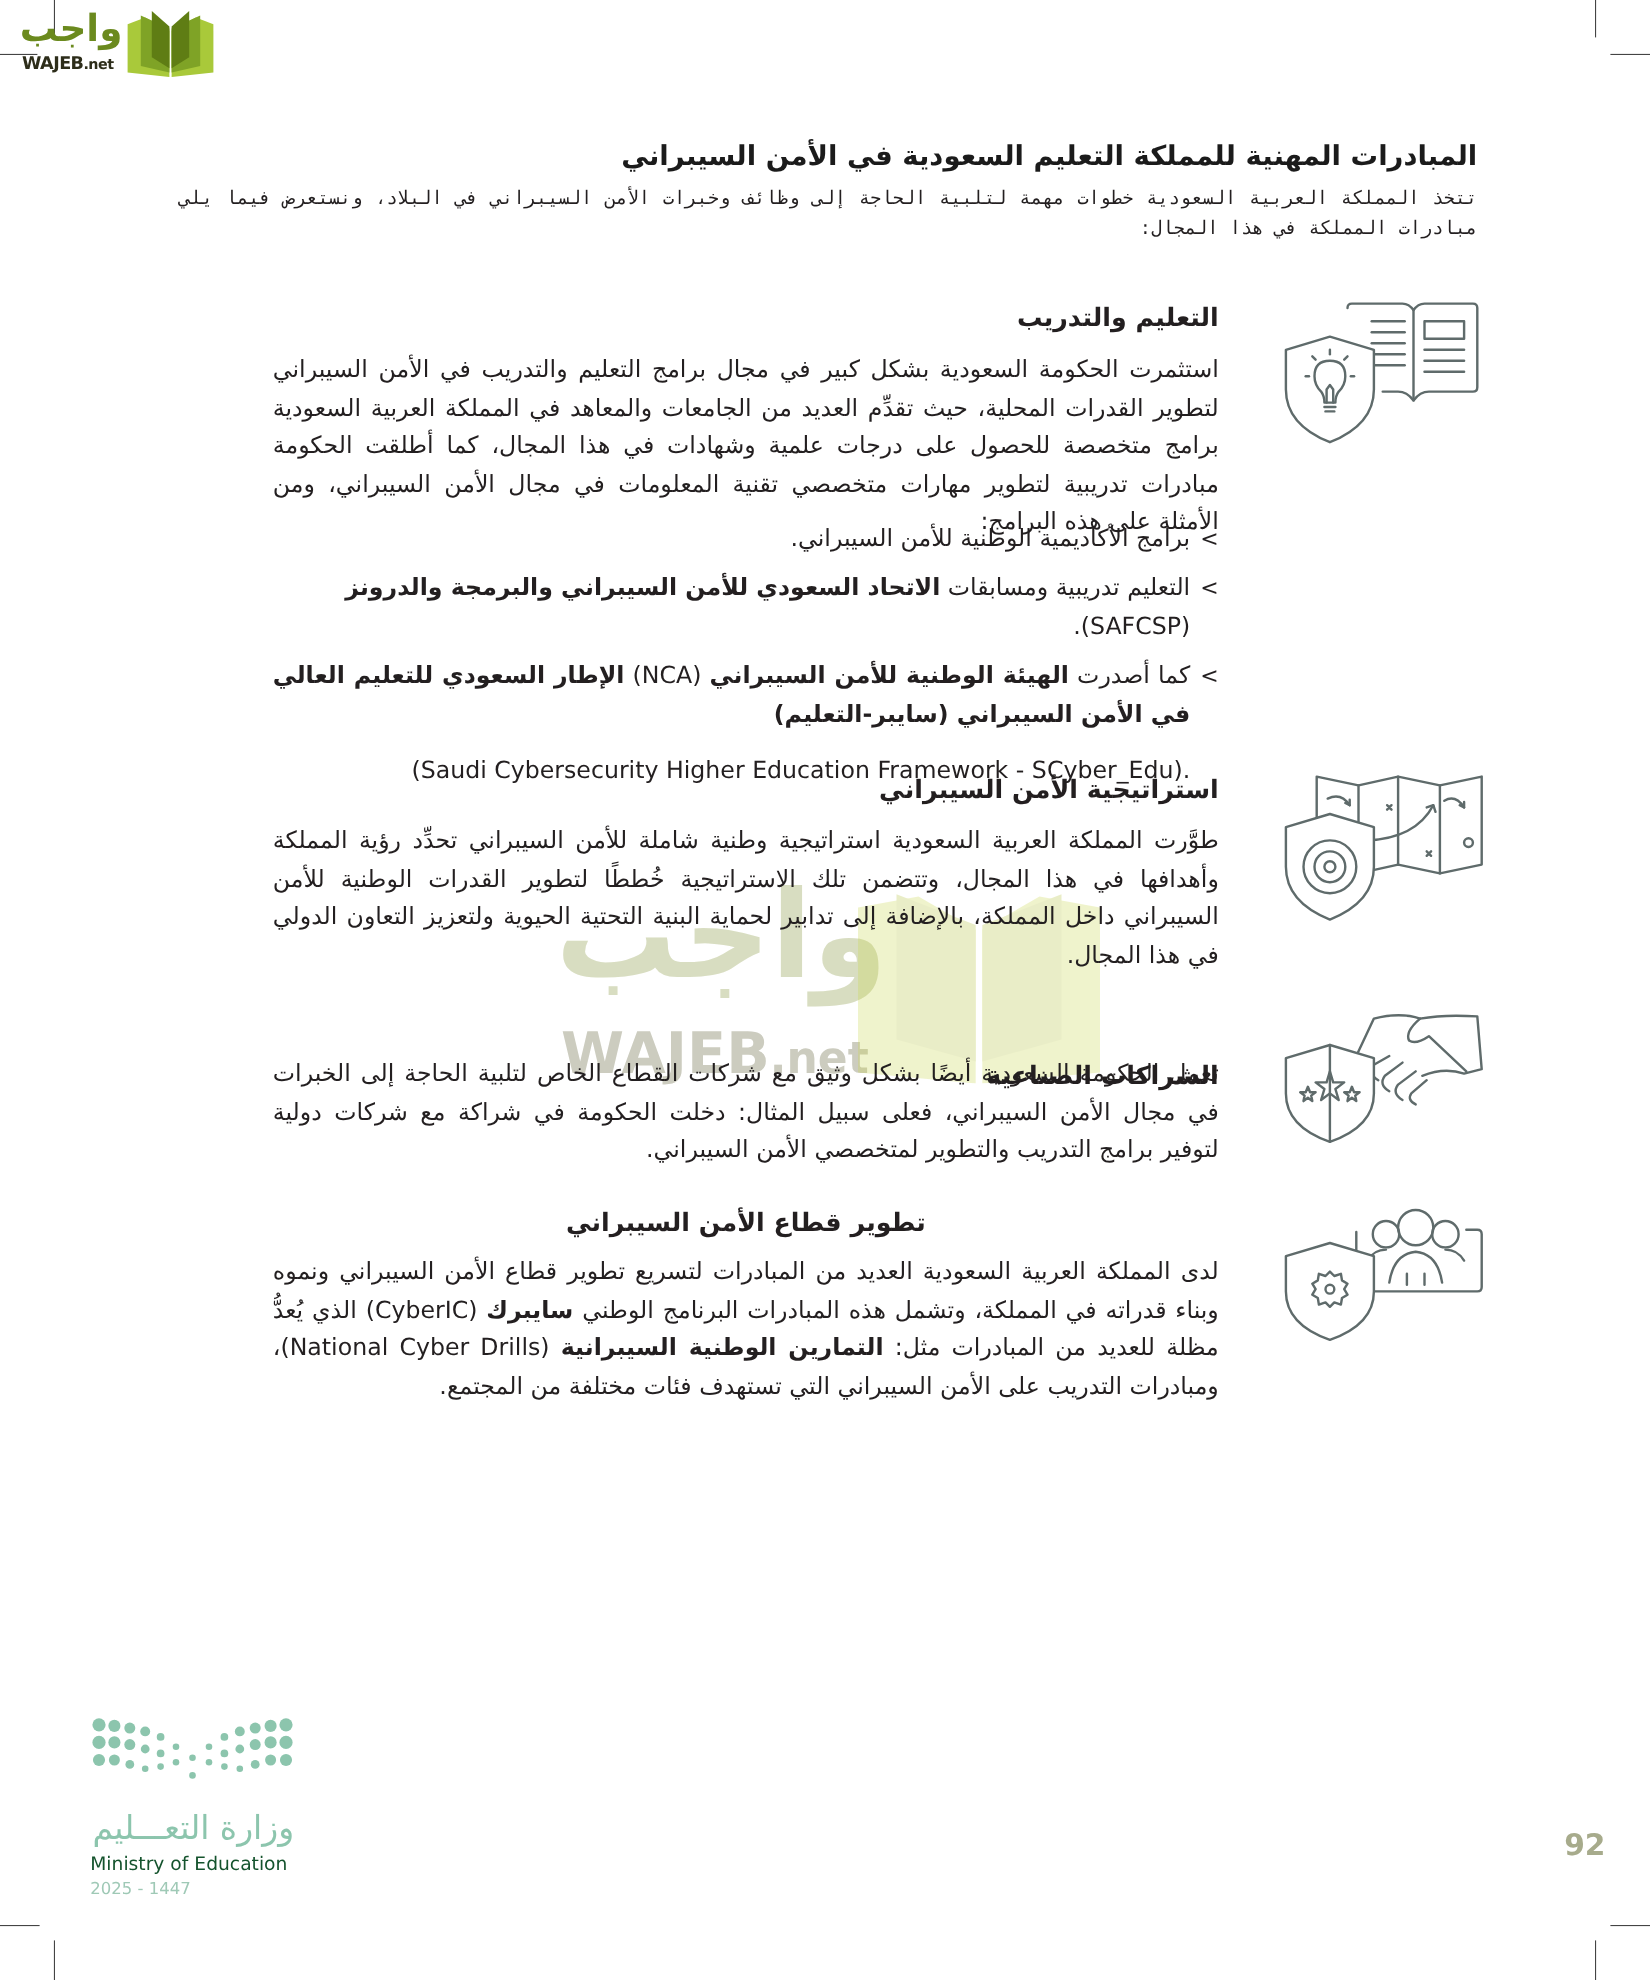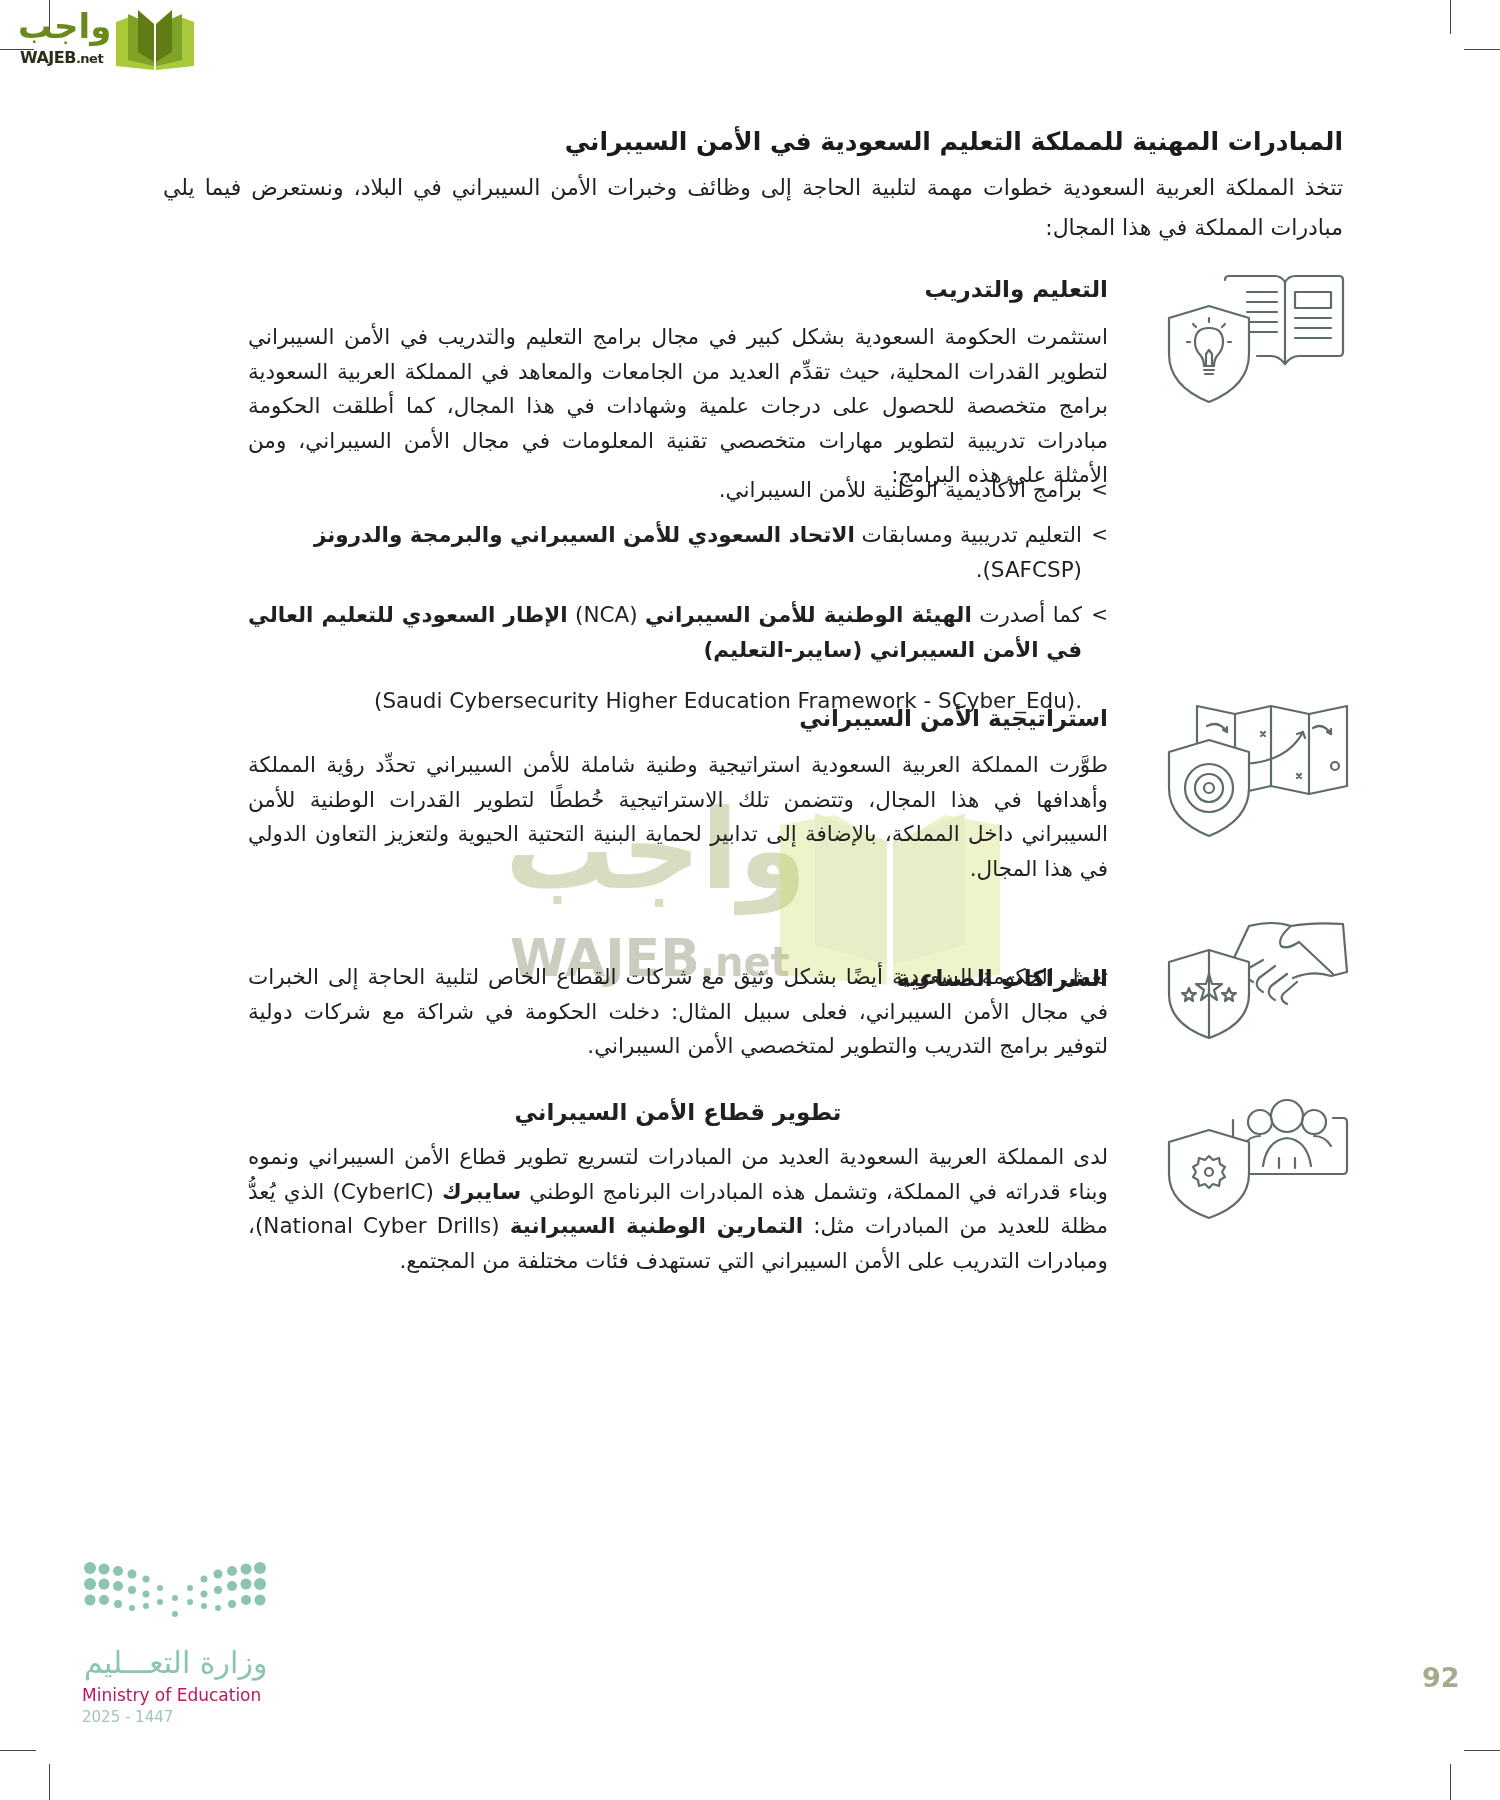--- a/index.html
+++ b/index.html
@@ -20,21 +20,21 @@
   .logo-book { position:absolute; left:106px; top:2px; }
 
   
   .rtl { direction:rtl; text-align:right; }
   .title {
     right:157px; top:122px; width:1180px;
     font-size:25px; font-weight:bold; line-height:40px; color:#1b1b1b;
   }
   .intro {
     right:157px; top:168px; width:1180px;
-    font-size:22px; line-height:40px; text-align:justify; text-align-last:right;
+    font-size:17px; line-height:28px; text-align:justify; text-align-last:right;font-family:Liberation Mono, monospace;
   }
   .section-h {
     right:392px; width:860px;
     font-size:23px; font-weight:bold; line-height:36px;
   }
   .section-p {
     right:392px; width:860px;
     font-size:21.5px; line-height:34.5px; text-align:justify; text-align-last:right;
   }
   .bullets { right:392px; width:860px; font-size:21.5px; line-height:35px; }
@@ -50,21 +50,21 @@
   
   .wm { position:absolute; left:505px; top:815px; width:520px; height:170px; pointer-events:none; }
   .wm-ar { position:absolute; left:0; top:-30px; font-size:110px; font-weight:bold; color:#b9c28f; opacity:0.55; line-height:130px; }
   .wm-en { position:absolute; left:5px; top:115px; font-size:52px; font-weight:bold; color:#9a9a80; opacity:0.5; line-height:56px; }
   .wm-en small { font-size:40px; }
   .wm-book { position:absolute; left:270px; top:-10px; opacity:0.28; }
 
   
   .moe { left:82px; top:1560px; width:190px; }
   .moe-ar { position:absolute; left:2px; top:85px; font-size:30px; color:#8cc5ad; direction:rtl; white-space:nowrap; letter-spacing:2px; }
-  .moe-en { position:absolute; left:0; top:125px; font-size:17px; color:#be185d; white-space:nowrap; }
+  .moe-en { position:absolute; left:0; top:125px; font-size:17px; color:#14532d; white-space:nowrap; }
   .moe-year { position:absolute; left:0; top:148px; font-size:15px; color:#9fc9b6; white-space:nowrap; }
   .page-num { left:1378px; top:1662px; font-size:27px; font-weight:bold; color:#a7ab8c;margin-left:44px; }
 </style>
 </head>
 <body>
 
 <div class="crop" style="left:49px; top:0; width:1px; height:34px;"></div>
 <div class="crop" style="left:0; top:49px; width:34px; height:1px;"></div>
 <div class="crop" style="left:1450px; top:0; width:1px; height:34px;"></div>
 <div class="crop" style="left:1464px; top:49px; width:36px; height:1px;"></div>

